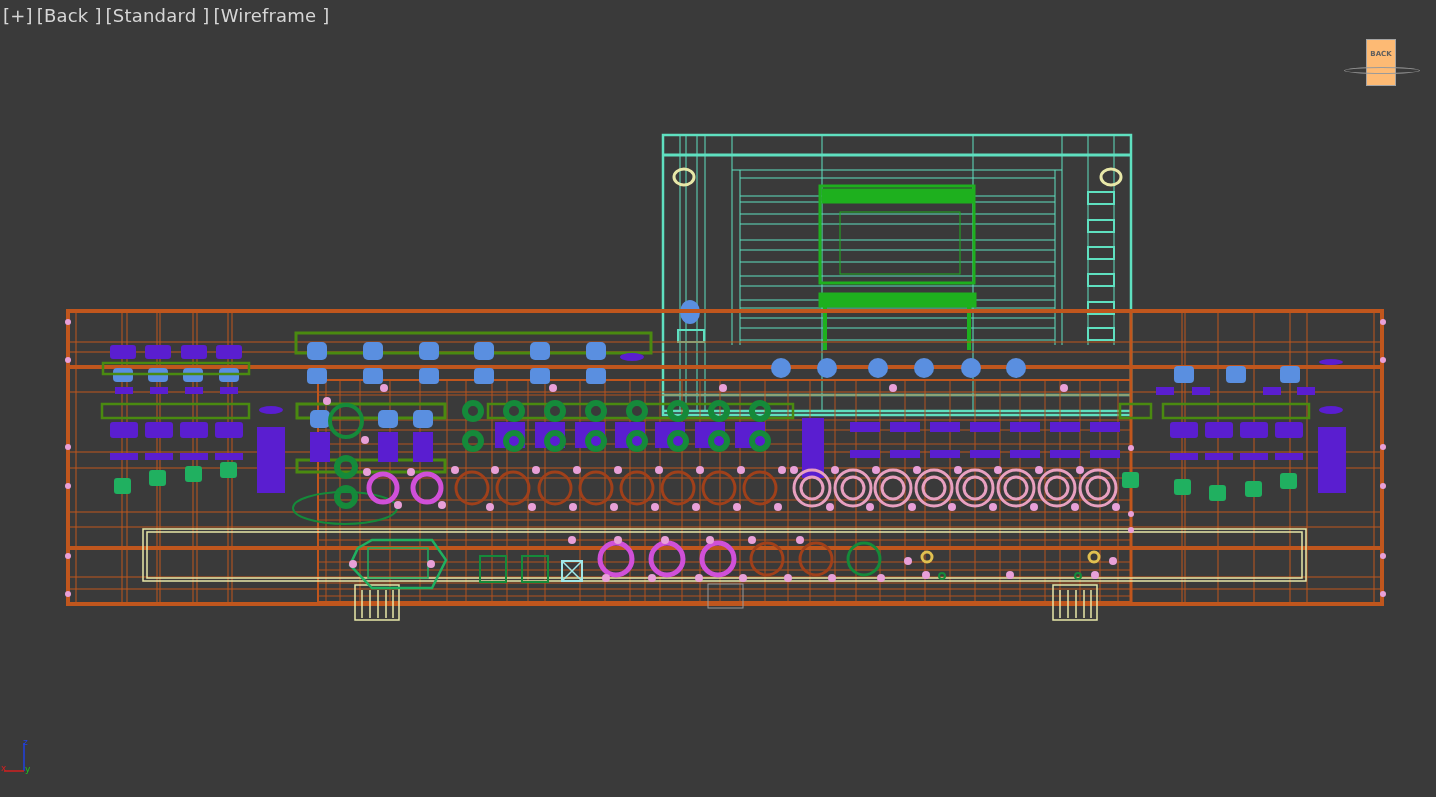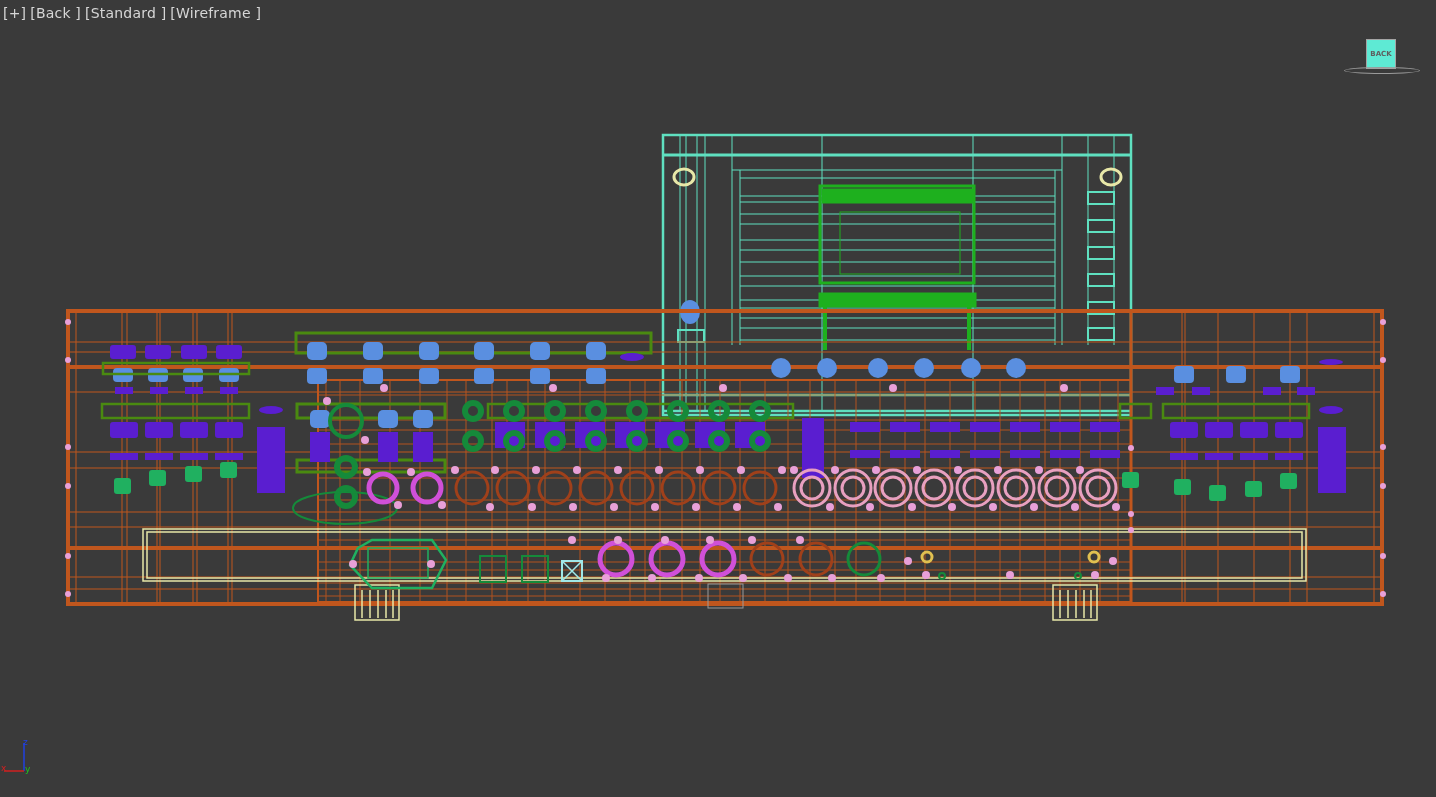--- a/index.html
+++ b/index.html
@@ -1,20 +1,20 @@
 <!DOCTYPE html>
 <html><head>
 <meta charset="utf-8">
 <style>
   html, body { margin:0; padding:0; }
   body { width:1436px; height:797px; background:#3a3a3a; overflow:hidden; position:relative; font-family:"DejaVu Sans", sans-serif; }
-  .viewport-label { position:absolute; left:3px; top:5px; color:#d6d6d6; font-size:14px; letter-spacing:0.2px; white-space:nowrap; }
+  .viewport-label { position:absolute; left:3px; top:5px; color:#d6d6d6; font-size:18px; letter-spacing:0.2px; white-space:nowrap; }
   .viewport-label span { cursor:pointer; margin-right:4px; }
   .viewcube { position:absolute; left:1342px; top:38px; width:80px; height:40px; cursor:pointer; }
-  .viewcube .face { position:absolute; left:24px; top:1px; width:30px; height:30px; background:#5eead4; border:1px solid #a4a4a4; box-sizing:border-box; color:#5e5e5e; font-size:7px; font-weight:bold; text-align:center; line-height:28px; }
+  .viewcube .face { position:absolute; left:24px; top:1px; width:30px; height:47px; background:#fdba74; border:1px solid #a4a4a4; box-sizing:border-box; color:#5e5e5e; font-size:7px; font-weight:bold; text-align:center; line-height:28px; }
   .viewcube .ring { position:absolute; left:2px; top:29px; width:76px; height:7px; border:1px solid #9a9a9a; border-radius:50%; box-sizing:border-box; }
   .scene { position:absolute; left:0; top:0; width:1436px; height:797px; }
   .axis { position:absolute; left:0; top:735px; width:40px; height:45px; }
 </style>
 </head>
 <body>
 
 <div class="viewport-label">
   <span>[+]</span><span>[Back ]</span><span>[Standard ]</span><span>[Wireframe ]</span>
 </div>

